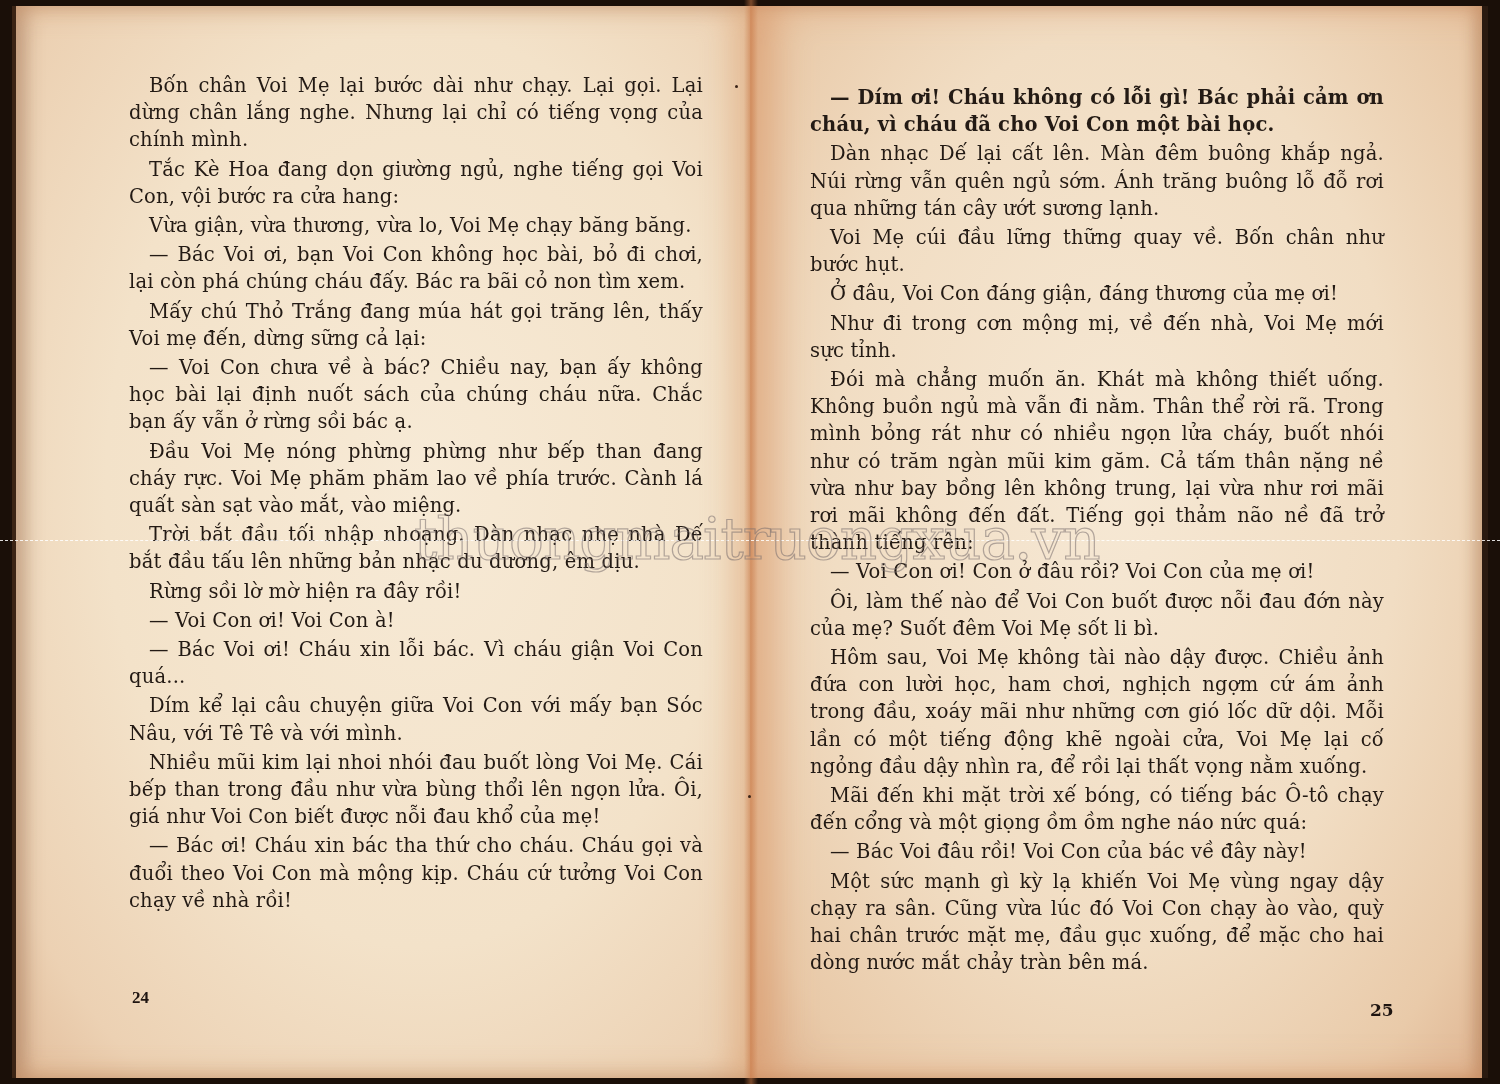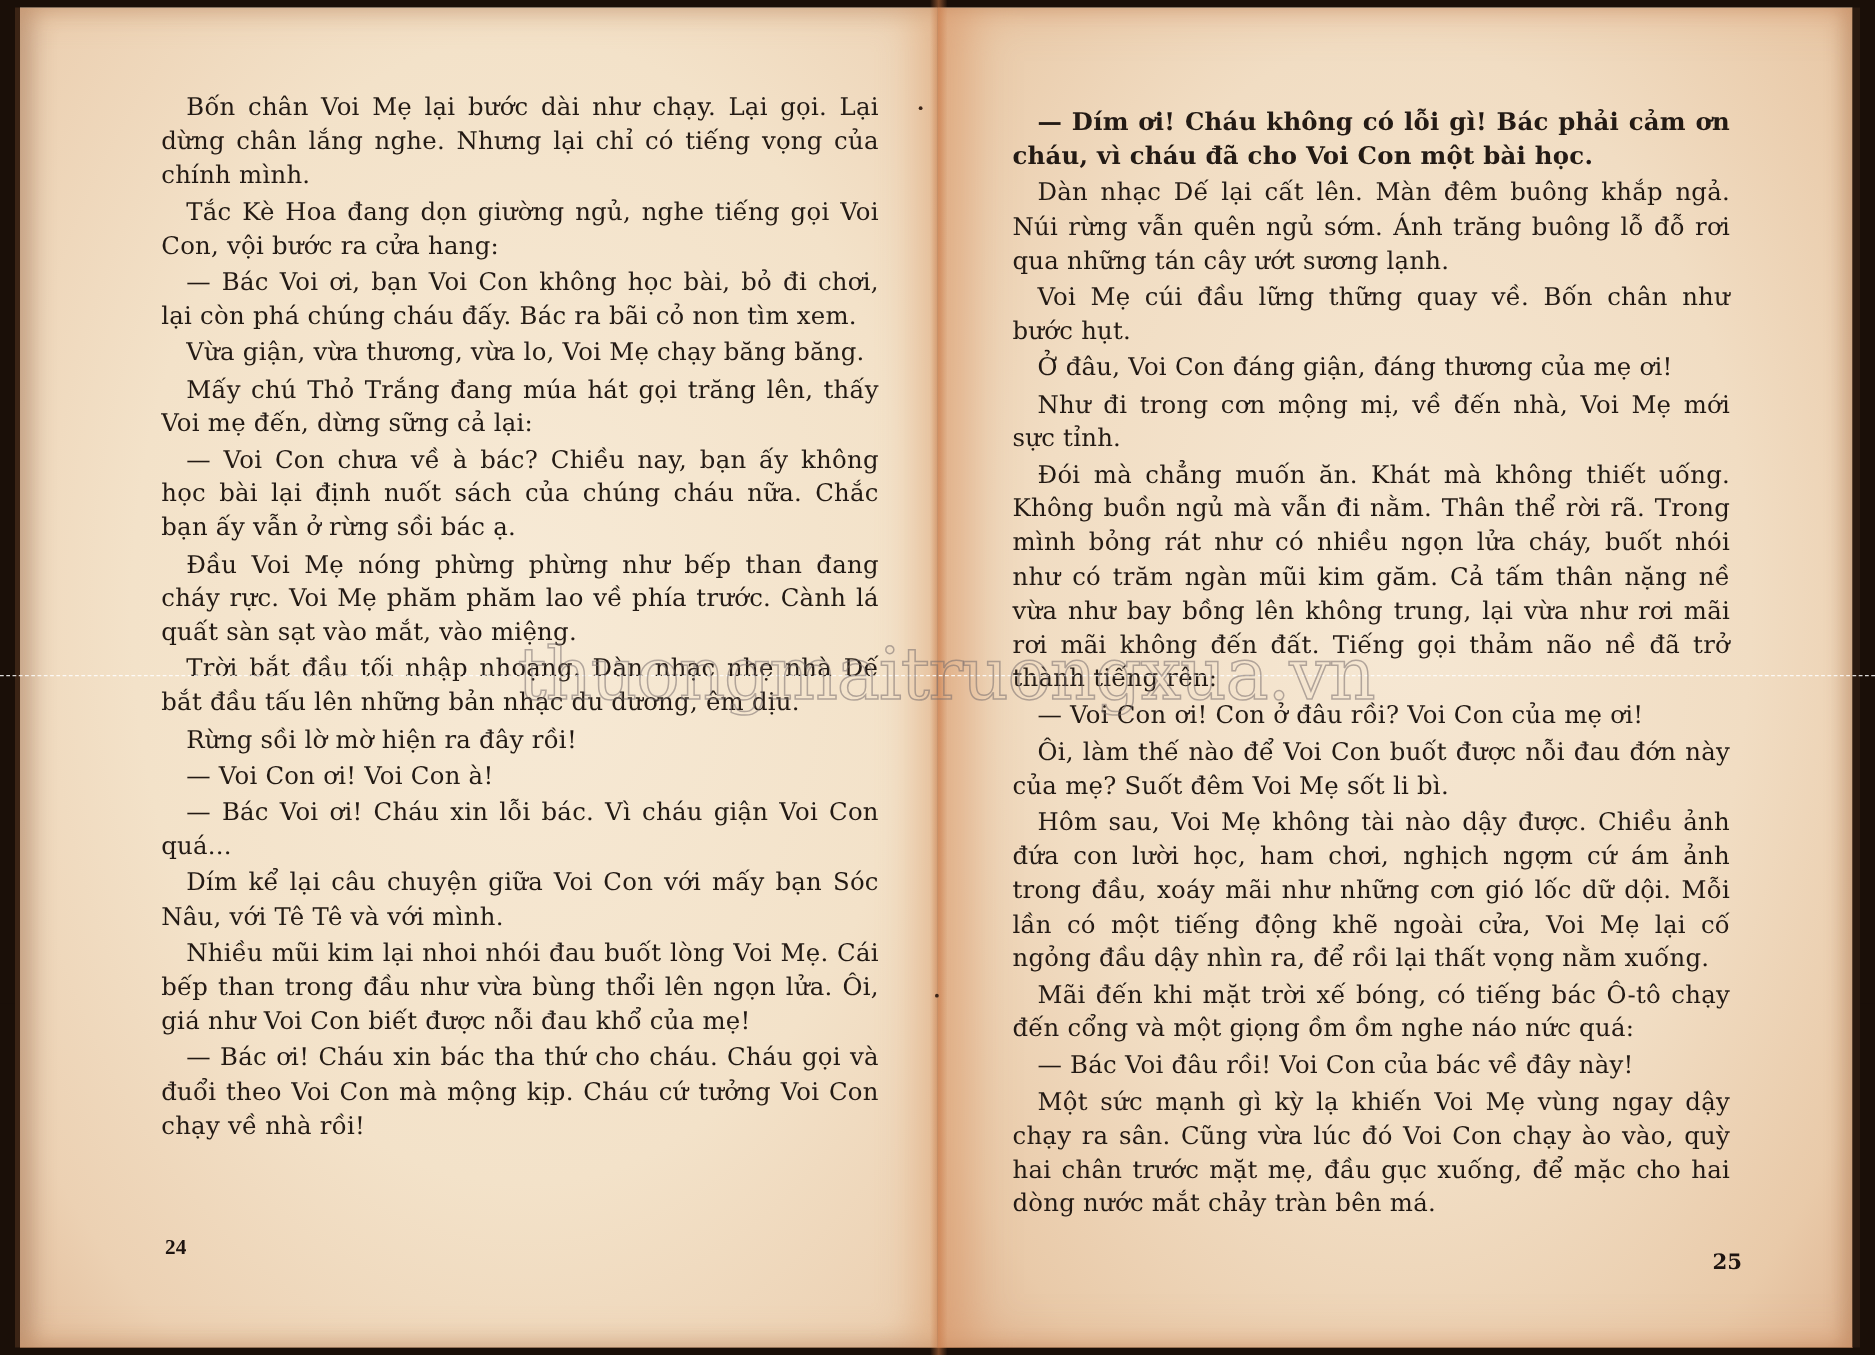--- a/index.html
+++ b/index.html
@@ -69,22 +69,22 @@
   </style>
 </head>
 <body>
 
 <div class="spread">
 
   <div class="page page-left">
     <div class="text-block">
       <p class="para">Bốn chân Voi Mẹ lại bước dài như chạy. Lại gọi. Lại dừng chân lắng nghe. Nhưng lại chỉ có tiếng vọng của chính mình.</p>
       <p class="para">Tắc Kè Hoa đang dọn giường ngủ, nghe tiếng gọi Voi Con, vội bước ra cửa hang:</p>
+      <p class="para">Vừa giận, vừa thương, vừa lo, Voi Mẹ chạy băng băng.</p>
       <p class="para">— Bác Voi ơi, bạn Voi Con không học bài, bỏ đi chơi, lại còn phá chúng cháu đấy. Bác ra bãi cỏ non tìm xem.</p>
-      <p class="para">Vừa giận, vừa thương, vừa lo, Voi Mẹ chạy băng băng.</p>
       <p class="para">Mấy chú Thỏ Trắng đang múa hát gọi trăng lên, thấy Voi mẹ đến, dừng sững cả lại:</p>
       <p class="para">— Voi Con chưa về à bác? Chiều nay, bạn ấy không học bài lại định nuốt sách của chúng cháu nữa. Chắc bạn ấy vẫn ở rừng sồi bác ạ.</p>
       <p class="para">Đầu Voi Mẹ nóng phừng phừng như bếp than đang cháy rực. Voi Mẹ phăm phăm lao về phía trước. Cành lá quất sàn sạt vào mắt, vào miệng.</p>
       <p class="para">Trời bắt đầu tối nhập nhoạng. Dàn nhạc nhẹ nhà Dế bắt đầu tấu lên những bản nhạc du dương, êm dịu.</p>
       <p class="para">Rừng sồi lờ mờ hiện ra đây rồi!</p>
       <p class="para">— Voi Con ơi! Voi Con à!</p>
       <p class="para">— Bác Voi ơi! Cháu xin lỗi bác. Vì cháu giận Voi Con quá...</p>
       <p class="para">Dím kể lại câu chuyện giữa Voi Con với mấy bạn Sóc Nâu, với Tê Tê và với mình.</p>
       <p class="para">Nhiều mũi kim lại nhoi nhói đau buốt lòng Voi Mẹ. Cái bếp than trong đầu như vừa bùng thổi lên ngọn lửa. Ôi, giá như Voi Con biết được nỗi đau khổ của mẹ!</p>
       <p class="para">— Bác ơi! Cháu xin bác tha thứ cho cháu. Cháu gọi và đuổi theo Voi Con mà mộng kịp. Cháu cứ tưởng Voi Con chạy về nhà rồi!</p>

